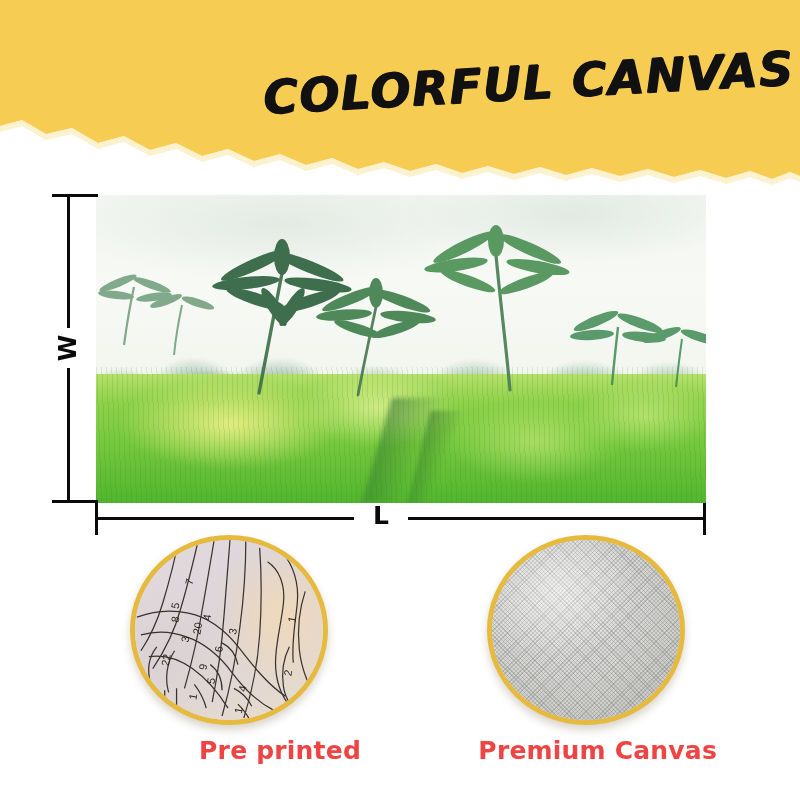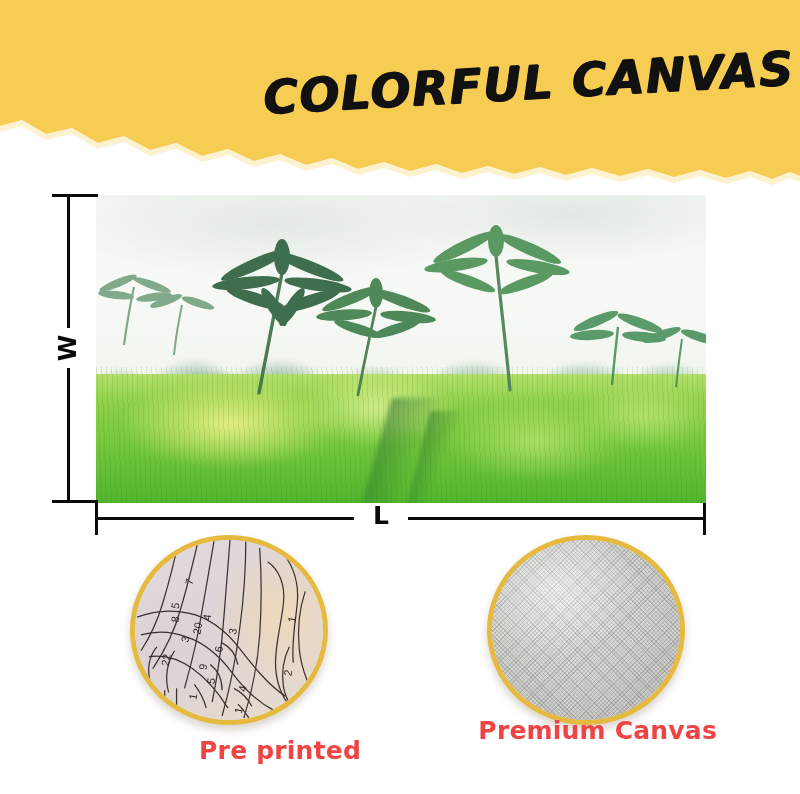--- a/index.html
+++ b/index.html
@@ -242,21 +242,21 @@
     position: absolute;
     text-align: right;
     font-family: "DejaVu Sans", sans-serif;
     font-size: 25px;
     font-weight: bold;
     color: #ef4444;
     line-height: 1.16;
     letter-spacing: .2px;
   }
   #caption-left  { left: 99px;  top: 736px; width: 262px; }
-  #caption-right { left: 455px; top: 716px; width: 262px; }
+  #caption-right { left: 455px; top: 736px; width: 262px; }
 </style>
 </head>
 <body>
 
 <div id="poster">
 
   <div id="banner">
     <svg id="banner-fill" viewBox="0 0 800 200" preserveAspectRatio="none">
       <path d="M0,0 L800,0 L800,176 L790,172 L772,179 L750,171 L726,178 L700,170
                L674,177 L648,169 L620,176 L592,168 L566,175 L540,167 L514,174

